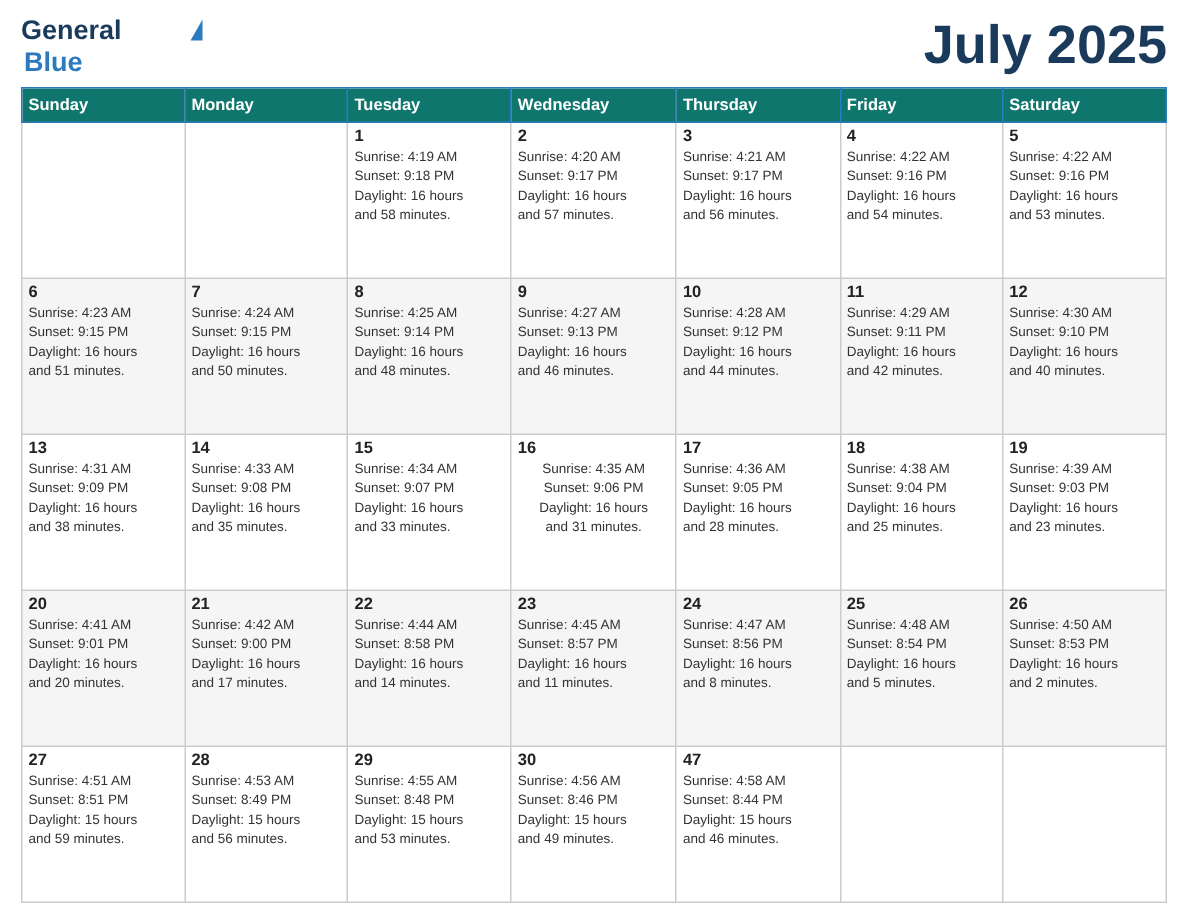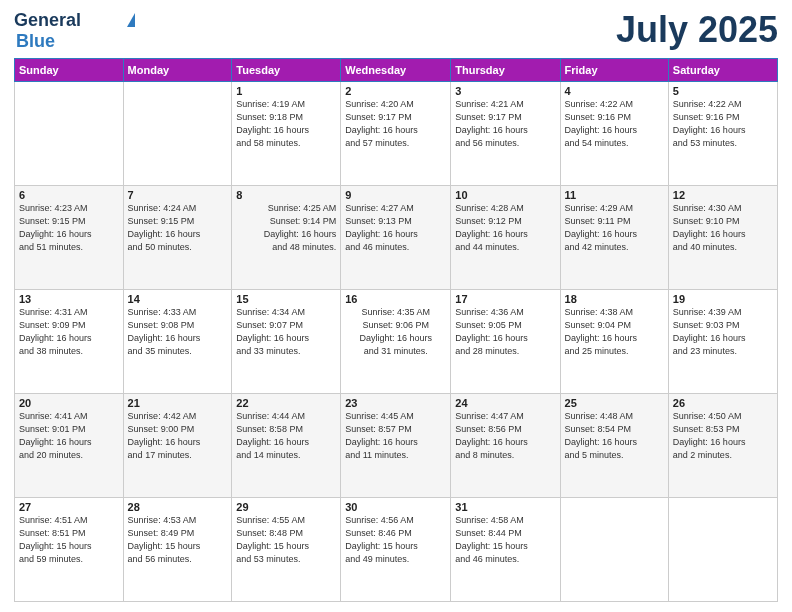--- a/index.html
+++ b/index.html
@@ -60,21 +60,21 @@
       color: #333;
       font-weight: normal;
     }
     .calendar {
       width: 100%;
       border-collapse: collapse;
       flex: 1;
       font-size: 9.5px;
     }
     .calendar thead th {
-      background: #a21caf;
+      background: #0f766e;
       color: #fff;
       padding: 5px 4px;
       text-align: left;
       font-size: 11px;
       font-weight: bold;
       border: 1px solid #2e7abf;
     }
     .calendar tbody td {
       border: 1px solid #ccc;
       vertical-align: top;
@@ -181,21 +181,21 @@
           </td>
           <td>
             <span class="day-number">7</span>
             <div class="day-info" style="white-space: pre-line;">Sunrise: 4:24 AM
 Sunset: 9:15 PM
 Daylight: 16 hours
 and 50 minutes.</div>
           </td>
           <td>
             <span class="day-number">8</span>
-            <div class="day-info" style="white-space: pre-line; text-align: right;">Sunrise: 4:25 AM
+            <div class="day-info" style="white-space: pre-line;">Sunrise: 4:25 AM
 Sunset: 9:14 PM
 Daylight: 16 hours
 and 48 minutes.</div>
           </td>
           <td>
             <span class="day-number">9</span>
             <div class="day-info" style="white-space: pre-line;">Sunrise: 4:27 AM
 Sunset: 9:13 PM
 Daylight: 16 hours
 and 46 minutes.</div>
@@ -347,21 +347,21 @@
 and 53 minutes.</div>
           </td>
           <td>
             <span class="day-number">30</span>
             <div class="day-info" style="white-space: pre-line;">Sunrise: 4:56 AM
 Sunset: 8:46 PM
 Daylight: 15 hours
 and 49 minutes.</div>
           </td>
           <td>
-            <span class="day-number">31</span>
+            <span class="day-number">47</span>
             <div class="day-info" style="white-space: pre-line;">Sunrise: 4:58 AM
 Sunset: 8:44 PM
 Daylight: 15 hours
 and 46 minutes.</div>
           </td>
           <td class="empty-cell"></td>
           <td class="empty-cell"></td>
         </tr>
       </tbody>
   </table>

